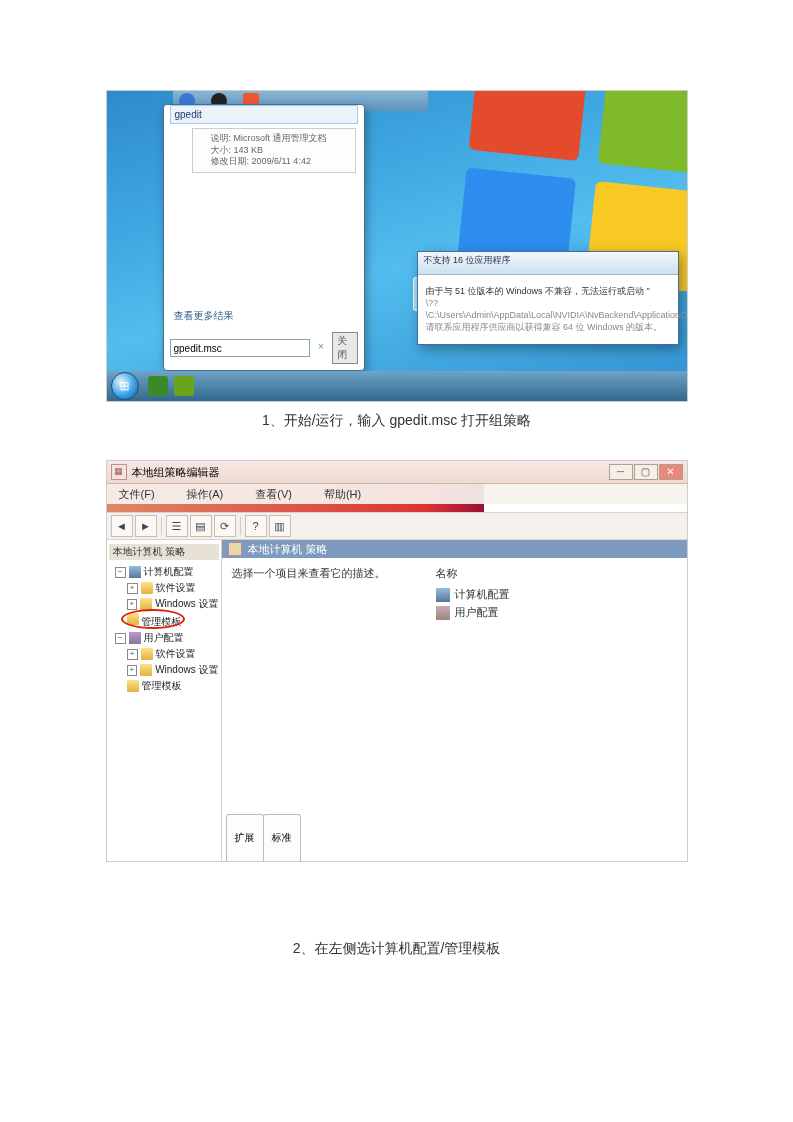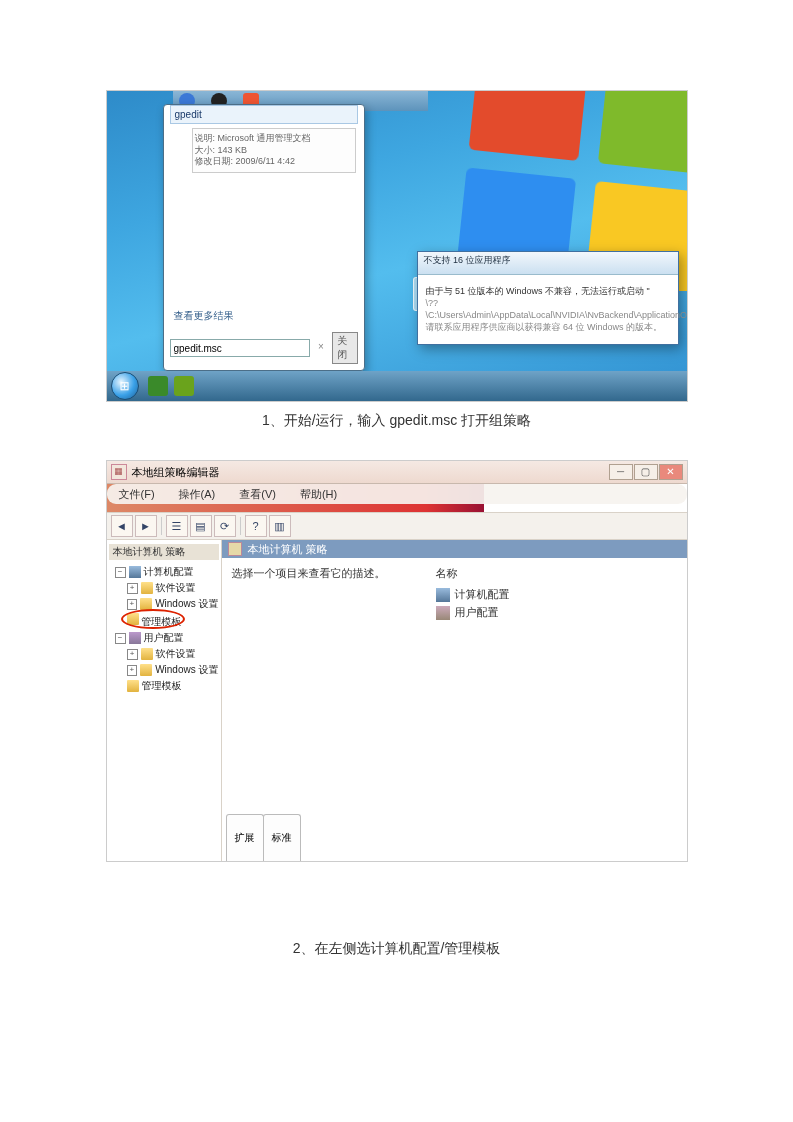--- a/index.html
+++ b/index.html
@@ -102,21 +102,21 @@
   }
   .sm-header{padding:6px 8px 2px 10px;}
   .sm-item{
     margin:0 6px;
     padding:3px 4px;
     background:#eaf3fb;
     border:1px solid #a9c8e4;
   }
   .sm-detail{
     margin:4px 8px 0 28px;
-    padding:4px 2px;
+    padding:4px 18px;
     border:1px solid #ccc;
     color:#666;
     font-size:9px;
     background:#fdfdfd;
     line-height:1.3;
   }
   .sm-spacer{flex:1;}
   .sm-seeall{padding:5px 10px;color:#335e8a;font-size:10px;}
   .sm-search{margin:4px 6px 6px 6px;display:flex;gap:6px;align-items:center;}
   .sm-search input{flex:1;height:16px;border:1px solid #8aa;font-size:10px;padding:0 3px;}
@@ -166,22 +166,22 @@
   .gp-titlebar .left{display:flex;align-items:center;gap:5px;}
   .gp-doc-icon{width:14px;height:14px;background:#f2e6dc;border:1px solid #c89;font-size:9px;text-align:center;line-height:13px;color:#a55;}
   .gp-winbtns{display:flex;gap:1px;}
   .gp-wb{width:22px;height:14px;border:1px solid #b0a090;background:#f6efe8;font-size:10px;text-align:center;line-height:13px;color:#555;}
   .gp-wb.close{background:#e9897c;color:#fff;}
 
   .gp-bg-banner{height:28px;background:linear-gradient(90deg,#d86 0%,#d33 55%,#913 65%,#fff 65%);position:relative;}
   .gp-menubar{
     position:absolute;left:0;right:0;top:0;height:20px;
     background:rgba(246,243,239,0.92);
-    display:flex;align-items:center;gap:12px;
-    padding:0 6px;font-size:11px;color:#333;border-radius:9px;
+    display:flex;align-items:center;gap:20px;
+    padding:0 6px;font-size:11px;color:#333;
   }
   .gp-mi{padding:1px 6px;}
   .gp-toolbar{
     height:26px;background:#f4f1ec;
     border-top:1px solid #d9d2c8;border-bottom:1px solid #d9d2c8;
     display:flex;align-items:center;gap:2px;padding:0 4px;
   }
   .gp-tb-btn{width:20px;height:20px;border:1px solid #cbb;background:#fbf7f1;display:flex;align-items:center;justify-content:center;font-size:11px;color:#346;}
   .gp-tb-sep{width:1px;height:18px;background:#ccc;margin:0 2px;}
 

